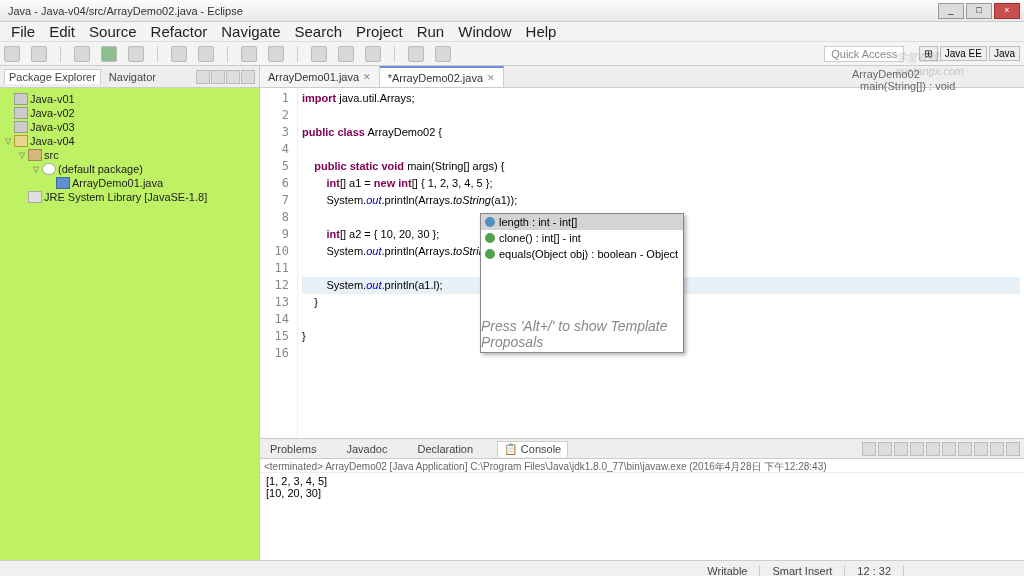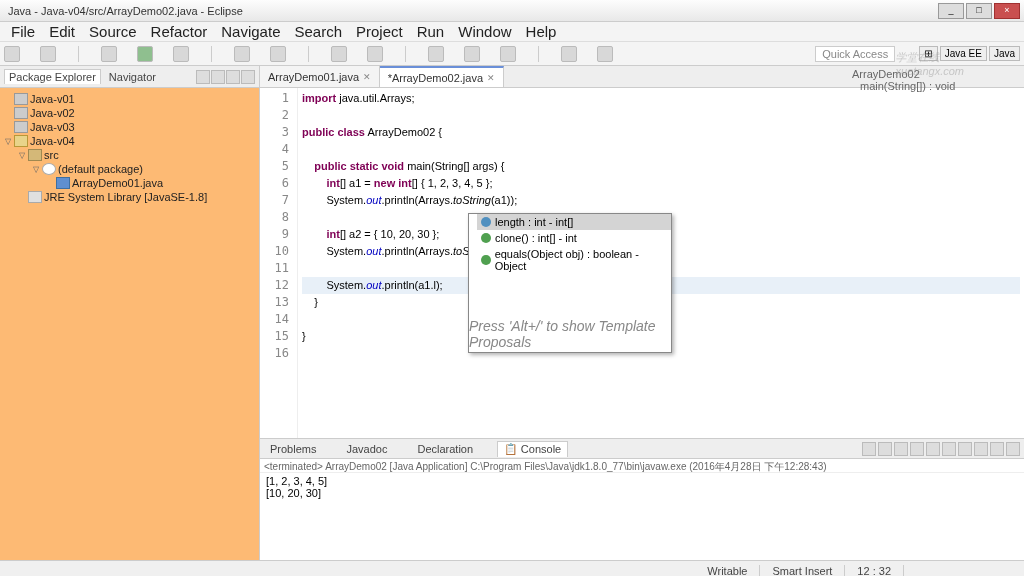--- a/index.html
+++ b/index.html
@@ -4,28 +4,28 @@
 <style>
 * { margin: 0; padding: 0; box-sizing: border-box; font-family: "Segoe UI", Tahoma, sans-serif; font-size: 11px; }
 body { background: #f0f0f0; width: 1024px; height: 576px; overflow: hidden; position: relative; }
 .titlebar { height: 22px; background: linear-gradient(#fdfdfd, #e8e8e8); display: flex; align-items: center; padding: 0 4px; border-bottom: 1px solid #ccc; }
 .titlebar .title { flex: 1; font-size: 11px; color: #333; padding-left: 4px; }
 .win-btns { display: flex; gap: 2px; }
 .win-btn { width: 26px; height: 16px; background: #ddd; border: 1px solid #999; text-align: center; line-height: 12px; font-size: 9px; }
 .win-btn.close { background: #c94f4f; color: #fff; border-color: #a03030; }
 .menubar { height: 20px; background: #f4f4f4; display: flex; align-items: center; padding: 0 4px; border-bottom: 1px solid #ddd; }
 .menubar span { padding: 0 7px; font-size: 15px; color: #222; cursor: default; }
-.toolbar { height: 24px; background: #f4f4f4; display: flex; align-items: center; padding: 0 4px; border-bottom: 1px solid #ccc; gap: 20px; }
+.toolbar { height: 24px; background: #f4f4f4; display: flex; align-items: center; padding: 0 4px; border-bottom: 1px solid #ccc; gap: 11px; }
 .tool-ic { width: 16px; height: 16px; background: #d8d8d8; border: 1px solid #bbb; border-radius: 2px; }
 .tool-sep { width: 1px; height: 16px; background: #ccc; margin: 0 2px; }
 .quick-access { margin-left: auto; border: 1px solid #ccc; padding: 1px 6px; background: #fff; color: #888; font-size: 11px; }
 .persp { display: flex; gap: 2px; margin-left: 4px; }
 .persp div { border: 1px solid #bbb; padding: 1px 4px; background: #eee; font-size: 10px; }
 .main { display: flex; height: 494px; }
-.sidebar { width: 260px; background: #fdba74; border-right: 1px solid #ccc; display: flex; flex-direction: column; }
+.sidebar { width: 260px; background: #bef264; border-right: 1px solid #ccc; display: flex; flex-direction: column; }
 .side-tabs { height: 22px; background: #eee; display: flex; align-items: center; border-bottom: 1px solid #ccc; padding: 0 4px; gap: 8px; }
 .side-tabs .tab { font-size: 11px; color: #444; }
 .side-tabs .tab.active { background: #fff; border: 1px solid #ccc; border-bottom: none; padding: 1px 4px; }
 .side-tabs .mini { margin-left: auto; display: flex; gap: 1px; }
 .side-tabs .mini div { width: 14px; height: 14px; background: #ddd; border: 1px solid #bbb; }
 .tree { padding: 4px 2px; overflow: auto; flex: 1; }
 .tree-item { display: flex; align-items: center; padding: 1px 0; font-size: 11px; color: #222; }
 .tree-item .tw { width: 12px; text-align: center; color: #666; font-size: 8px; }
 .tree-item .ic { width: 14px; height: 12px; margin-right: 2px; display: inline-block; }
 .ic.proj { background: #e8d48a; border: 1px solid #b89838; }
@@ -41,21 +41,21 @@
 .ed-tab .x { color: #888; font-size: 9px; }
 .code { flex: 1; display: flex; font-family: Consolas, monospace; font-size: 13px; overflow: hidden; position: relative; }
 .gutter { width: 38px; background: #fff; color: #888; text-align: right; padding: 2px 8px 2px 2px; border-right: 1px solid #eee; }
 .gutter div { height: 17px; line-height: 17px; font-family: Consolas, monospace; font-size: 12px; }
 .code-body { flex: 1; padding: 2px 4px; white-space: pre; position: relative; }
 .code-body .line { height: 17px; line-height: 17px; }
 .line.hl { background: #e8f0f8; }
 .kw { color: #7f0055; font-weight: bold; }
 .fld { color: #0000c0; font-style: italic; }
 .mth { font-style: italic; }
-.autocomplete { position: absolute; left: 468px; top: 213px; width: 204px; height: 140px; background: #fff; border: 1px solid #888; box-shadow: 2px 2px 4px rgba(0,0,0,0.3); font-size: 11px; padding-left: 8px; }
+.autocomplete { position: absolute; left: 480px; top: 213px; width: 204px; height: 140px; background: #fff; border: 1px solid #888; box-shadow: 2px 2px 4px rgba(0,0,0,0.3); font-size: 11px; }
 .ac-item { padding: 2px 4px; display: flex; align-items: center; gap: 4px; }
 .ac-item.sel { background: #d4d4d4; }
 .ac-ic { width: 10px; height: 10px; border-radius: 50%; }
 .ac-ic.f { background: #5090c0; }
 .ac-ic.m { background: #50a050; }
 .ac-hint { position: absolute; bottom: 2px; right: 4px; color: #888; font-size: 14px; font-style: italic; }
 .bottom-panel { height: 122px; border-top: 1px solid #ccc; background: #fff; display: flex; flex-direction: column; }
 .bp-tabs { height: 20px; background: #eee; display: flex; align-items: center; border-bottom: 1px solid #ccc; padding: 0 4px; gap: 18px; }
 .bp-tabs .t { padding: 1px 6px; font-size: 11px; color: #444; }
 .bp-tabs .t.active { background: #fff; border: 1px solid #ccc; border-bottom: none; }

